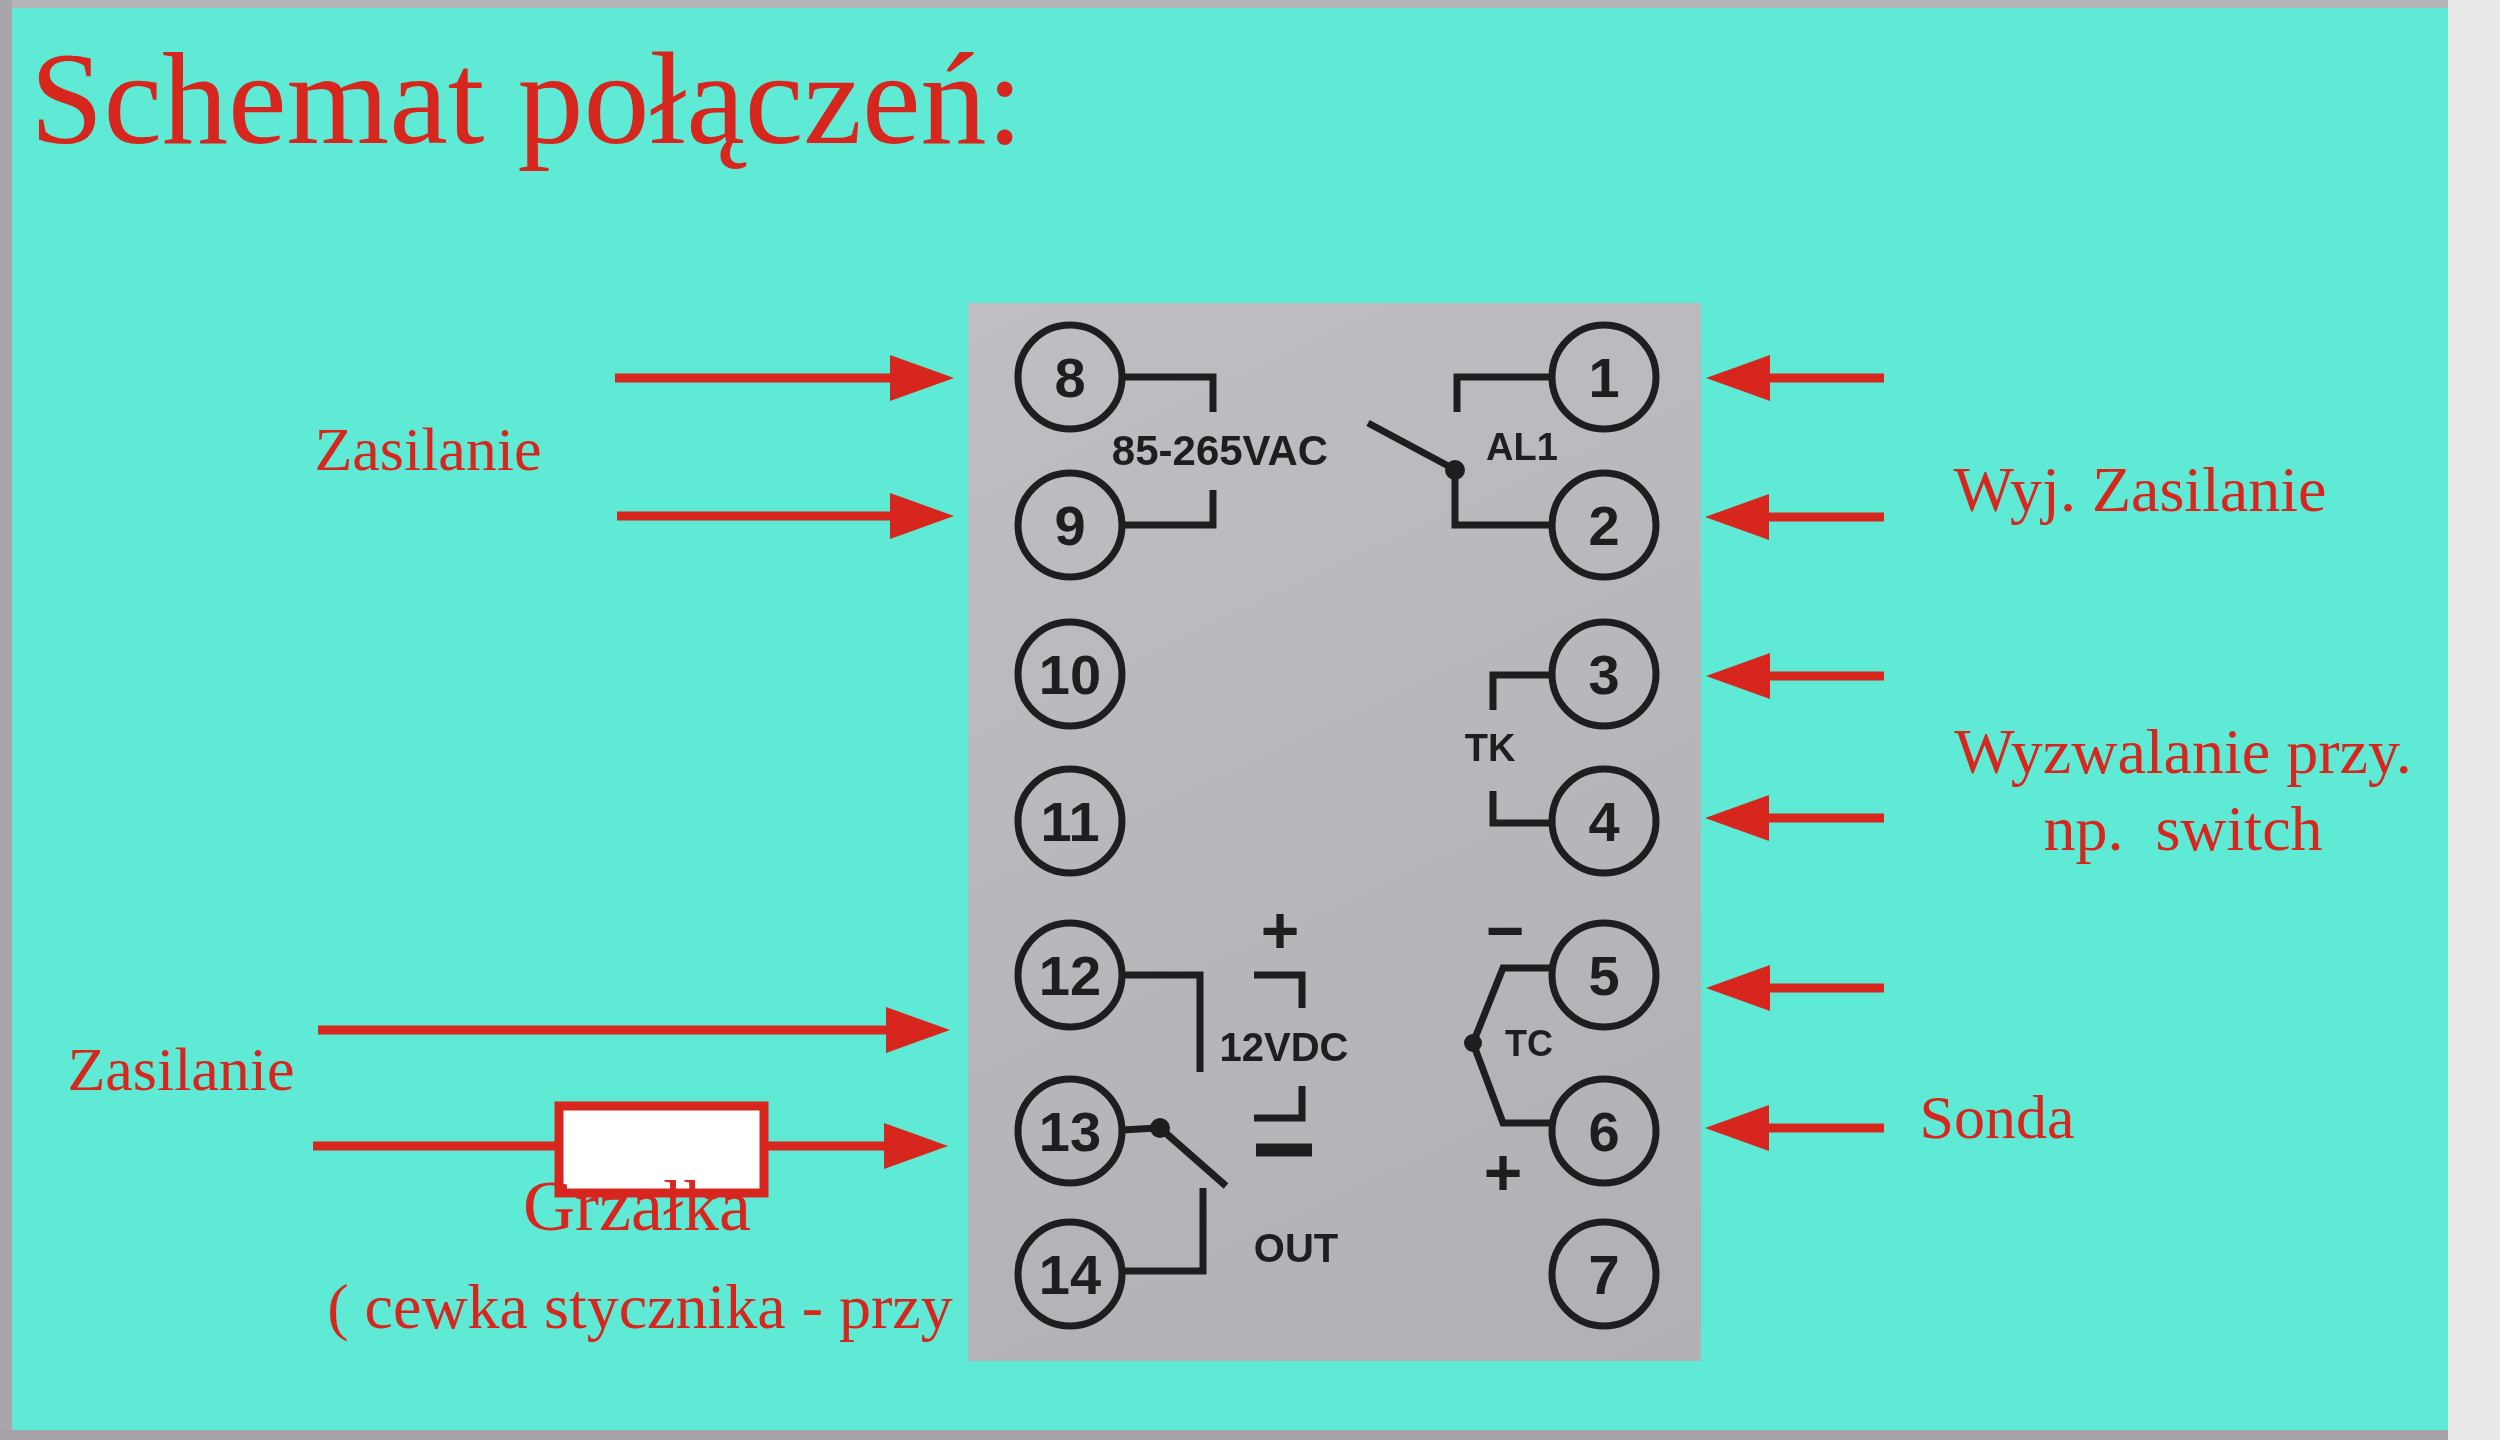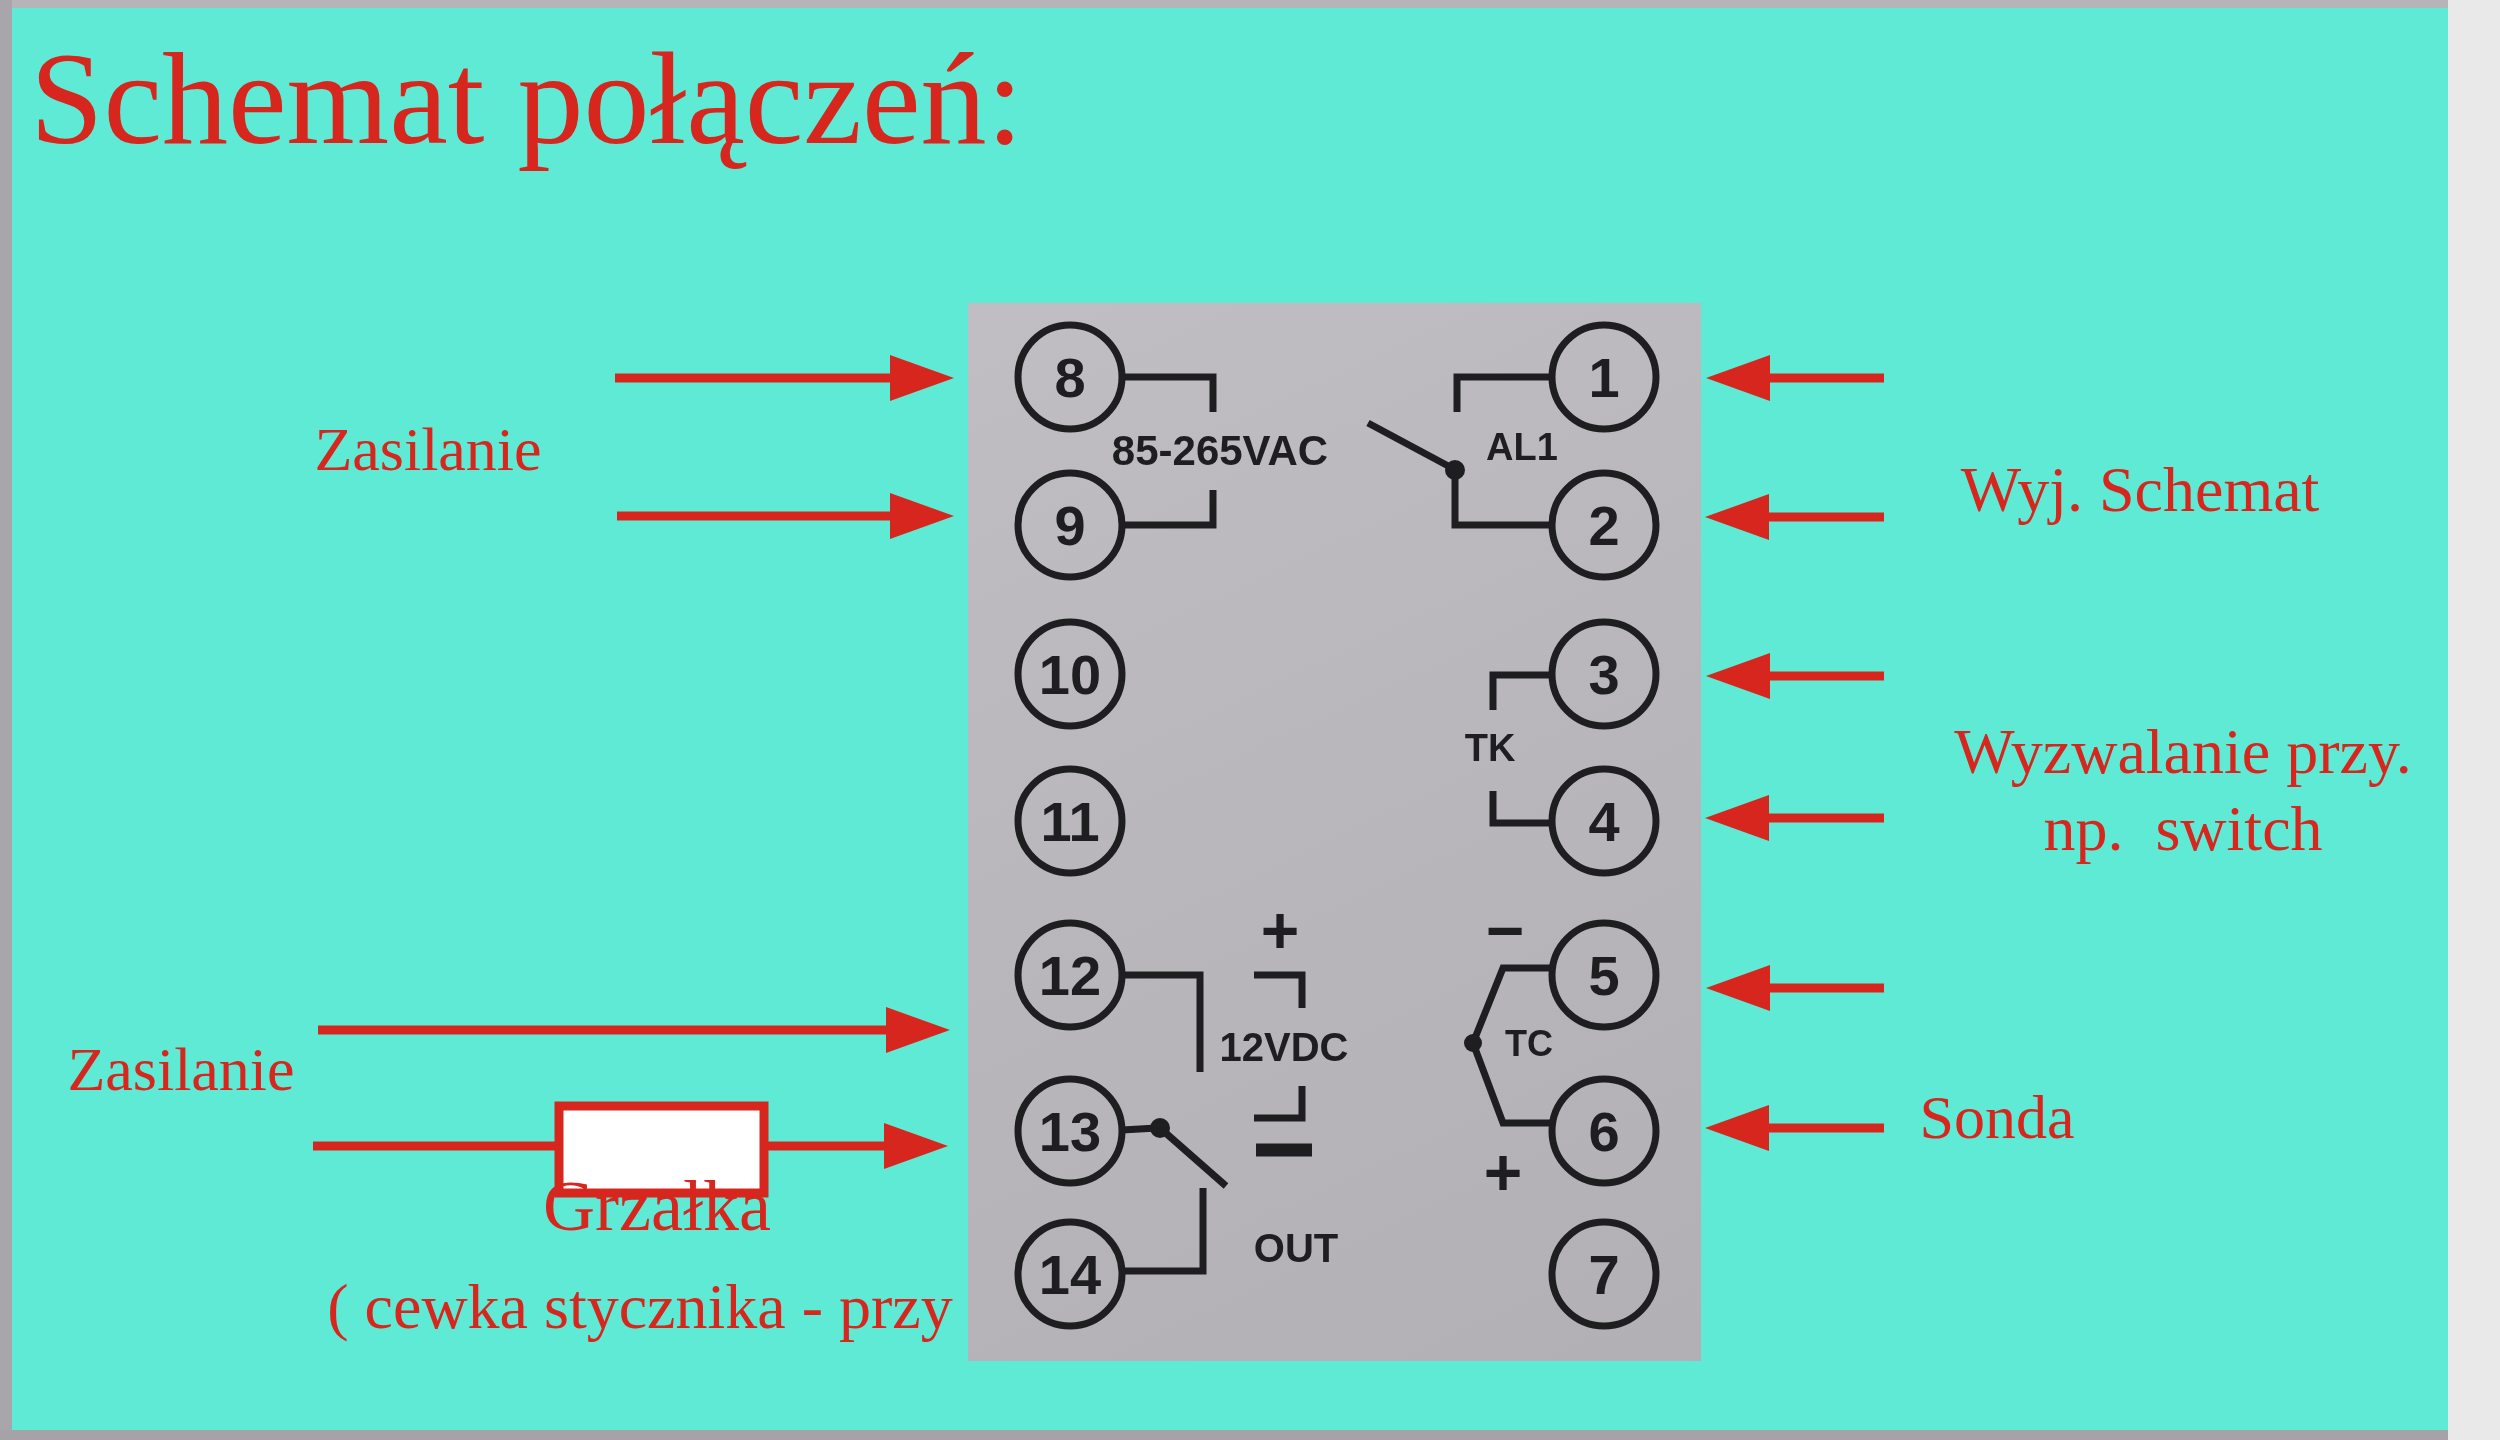--- a/index.html
+++ b/index.html
@@ -27,21 +27,21 @@
 
   svg text{
     font-family:"Liberation Sans", sans-serif;font-weight:700;fill:#1e1e20;
   }
   .red-label{
     position:absolute;transform:translate(-50%,-50%);color:#d6261d;
     white-space:nowrap;text-align:center;line-height:1.15;
   }
   .ws-pre{white-space:pre;}
   .fs62{font-size:62px;} .fs64{font-size:64px;} .fs66{font-size:62px;}
-  .fs72{font-size:72px;margin-left:20px;} .fs52{font-size:64px;}
+  .fs72{font-size:72px;} .fs52{font-size:64px;}
 </style>
 </head>
 <body>
 
 <div id="stage">
 
   <div id="strip-top" class="strip"></div>
   <div id="strip-left" class="strip"></div>
   <div id="strip-bottom" class="strip"></div>
   <div id="strip-right" class="strip"></div>
@@ -196,21 +196,21 @@
       <g>
         <line x1="313" y1="1146" x2="559" y2="1146"></line>
         <rect x="559" y="1106" width="205" height="87" fill="#ffffff"></rect>
         <line x1="764" y1="1146" x2="892" y2="1146"></line>
         <polygon points="948,1146 884,1123 884,1169" stroke="none"></polygon>
       </g>
     </g>
   </svg>
 
   <div class="red-label fs62" style="left:428px;top:450px;">Zasilanie</div>
-  <div class="red-label fs64" style="left:2140px;top:490px;">Wyj. Schemat</div>
+  <div class="red-label fs64" style="left:2140px;top:490px;">Wyj. Zasilanie</div>
   <div class="red-label fs64" style="left:2183px;top:752px;">Wyzwalanie przy.</div>
   <div class="red-label fs64 ws-pre" style="left:2183px;top:829px;">np.  switch</div>
   <div class="red-label fs62" style="left:181px;top:1070px;">Zasilanie</div>
   <div class="red-label fs66" style="left:1997px;top:1118px;">Sonda</div>
   <div class="red-label fs72" style="left:637px;top:1206px;">Grzałka</div>
   <div class="red-label fs52" style="left:640px;top:1307px;">( cewka stycznika - przy</div>
 
 </div>
 
 </body></html>

